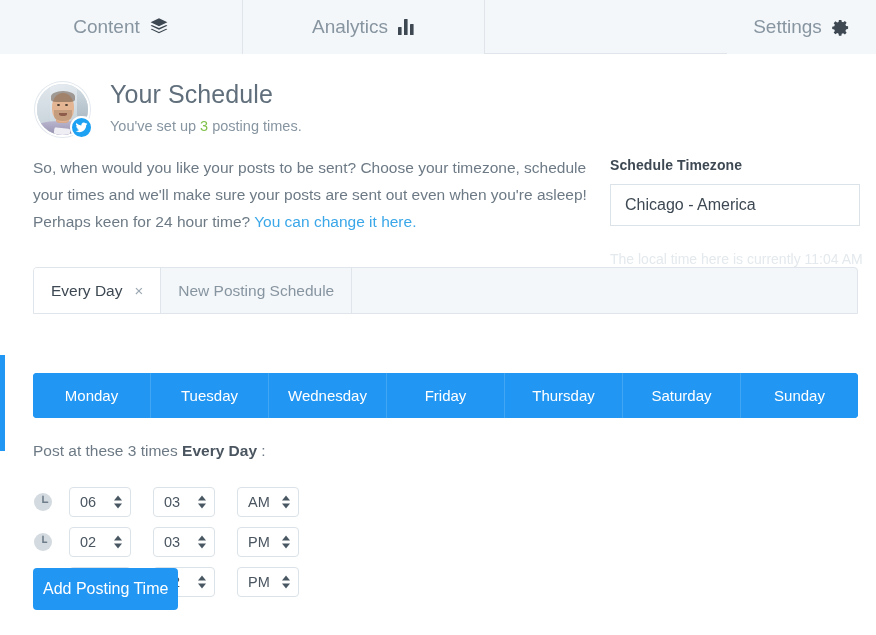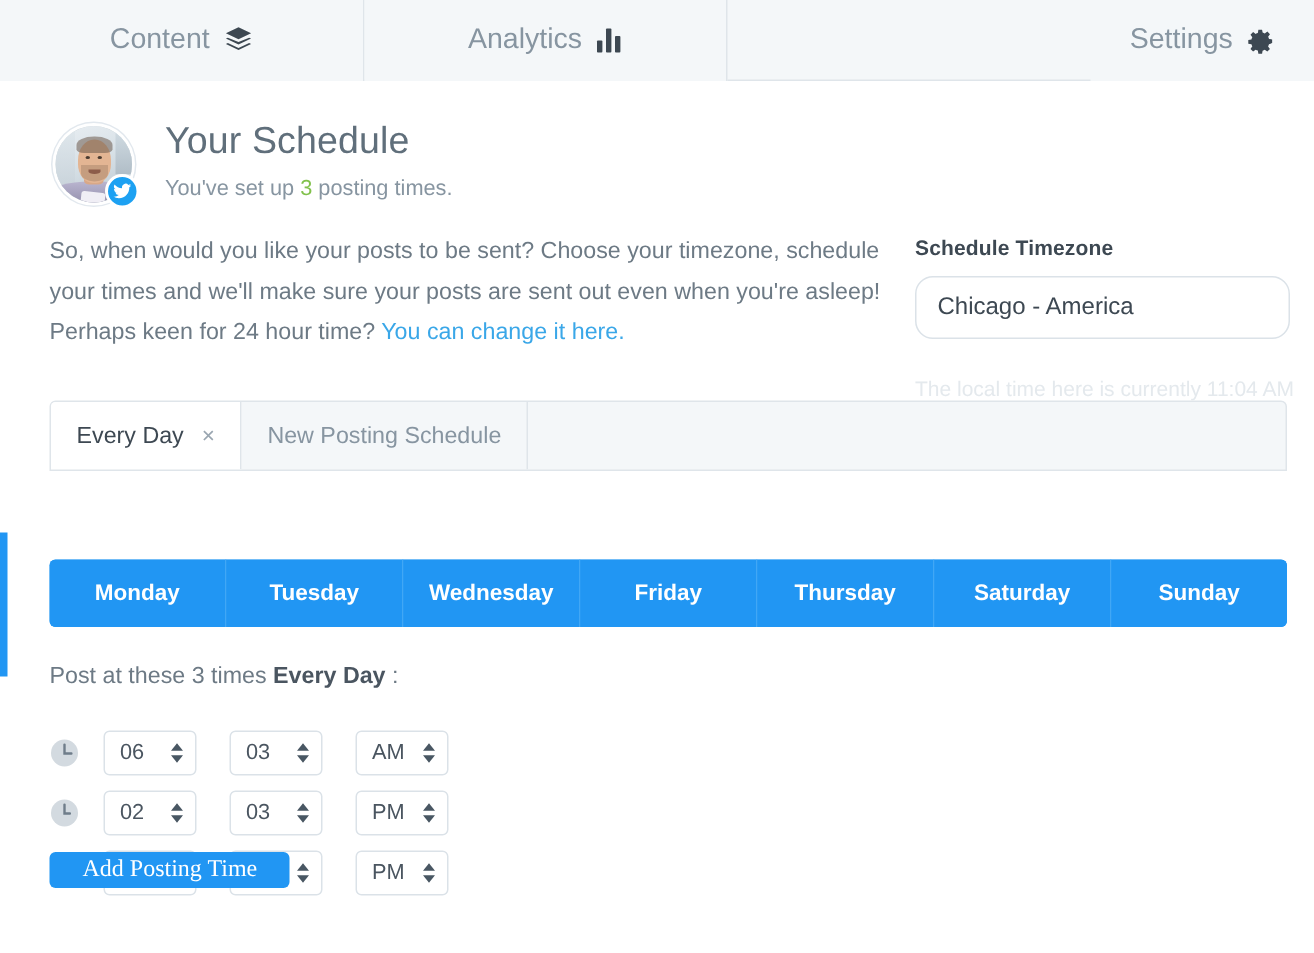--- a/index.html
+++ b/index.html
@@ -136,21 +136,21 @@
     font-size: 15.5px; line-height: 27px; color: #6d7a85;
   }
   .intro a { color: #3aa7e8; text-decoration: none; }
 
   
   .tz { position: absolute; left: 610px; top: 103px; width: 250px; }
   .tz-label { font-size: 14px; font-weight: bold; color: #3d4852; letter-spacing:.1px;}
   .tz-select {
     margin-top: 11px;
     width: 250px; height: 42px;
-    border: 1px solid #dbe2e8; border-radius: 12px;
+    border: 1px solid #dbe2e8; border-radius: 0;
     background: #ffffff;
     display: flex; align-items: center;
     padding: 12px 14px;
     font-size: 16px; color: #3d4852;
     cursor: pointer;
   }
   .tz-note {
     margin-top: 25px;
     font-size: 14px; color: #e4e9ed; white-space: nowrap;
   }
@@ -188,21 +188,21 @@
     border-radius: 4px;
     overflow: hidden;
     background: #2196f3;
   }
   .day {
     flex: 1 1 0;
     display: flex; align-items: center; justify-content: center;
     font-size: 15px; color: #ffffff;
     background: #2196f3;
     border-right: 1px solid #41a7f5;
-    cursor: pointer; user-select: none; font-weight: bold;
+    cursor: pointer; user-select: none;
   }
   .day:last-child { border-right: none; }
 
   
   .post-label {
     position: absolute; left: 33px; top: 388px;
     font-size: 15.5px; color: #6d7a85;
   }
   .post-label b { color: #4a5560; }
 
@@ -240,25 +240,25 @@
     display: block; width: 0; height: 0;
     border-left: 4px solid transparent;
     border-right: 4px solid transparent;
   }
   .spin .arrows i.up   { border-bottom: 5px solid #495763; }
   .spin .arrows i.down { border-top: 5px solid #495763; }
 
   
   .add-btn {
     position: absolute; left: 33px; top: 514px;
-    height: 24px; padding: 0 22px;
+    height: 42px; padding: 0 10px;
     display: inline-flex; align-items: center;
     background: #2196f3; border: none; border-radius: 4px;
     color: #ffffff; font-size: 16px;
-    font-family: Liberation Serif, serif;
+    font-family: Liberation Sans, sans-serif;
     cursor: pointer;
   }
 </style>
 </head>
 <body>
 
 <div id="app">
 
   <div class="navbar">
 

